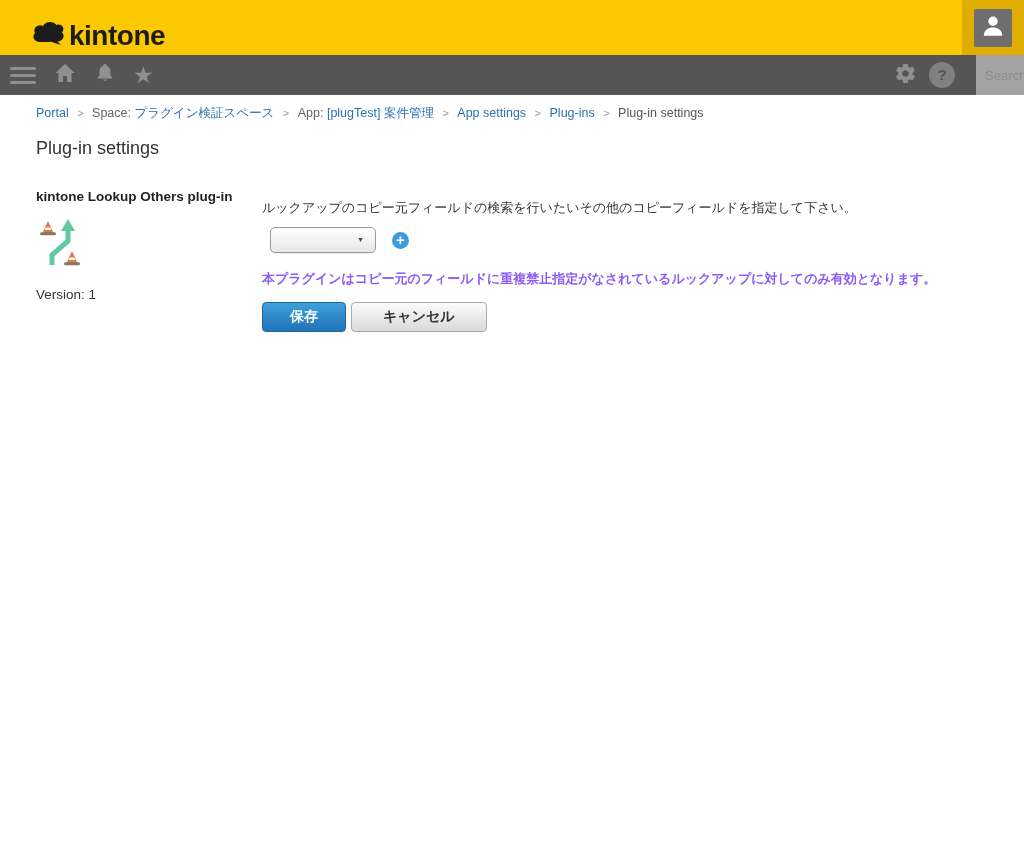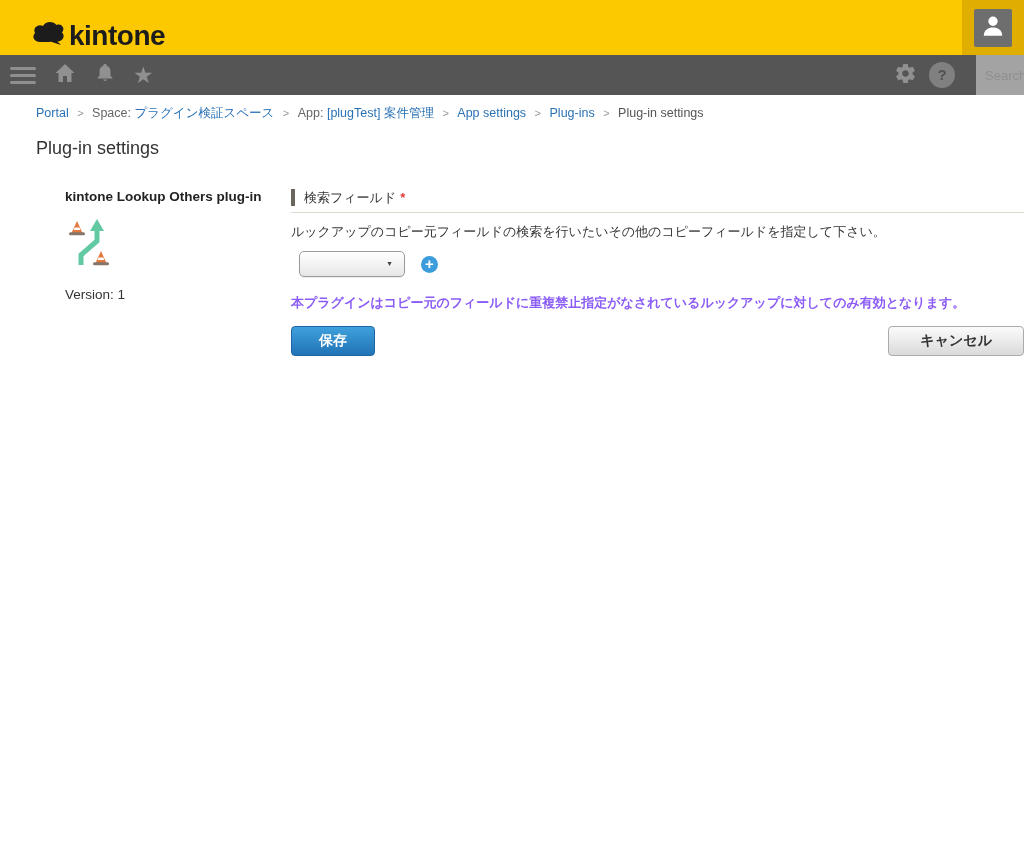--- a/index.html
+++ b/index.html
@@ -34,42 +34,42 @@
   .search-wrap input::placeholder { color:#8f8f8f; opacity:1; }
 
   
   .page { position:absolute; top:95px; left:0; right:0; bottom:0; background:#fff;padding-left:24px; }
   .breadcrumb { padding:10px 12px 0 12px; font-size:12.5px; color:#666; white-space:nowrap; }
   .breadcrumb a { color:#2a72b5; text-decoration:none; cursor:pointer; }
   .crumb-sep { color:#999; margin:0 5px; font-size:11px; }
   .crumb-current { color:#555; }
   .page-title { margin:16px 12px 0 12px; font-size:18px; font-weight:normal; color:#333; }
 
-  .content { display:flex; margin-top:30px; padding-left:12px;margin-left:29px; }
+  .content { display:flex; margin-top:30px; padding-left:12px; }
   .sidebar { width:226px; flex-shrink:0; }
   .plugin-name { font-size:13.5px; font-weight:bold; color:#222; }
   .plugin-icon { margin:13px 0 0 2px; }
   .version { margin-top:16px; font-size:13.5px; color:#333; }
 
   .main { flex:1; min-width:0; }
   .field-header-row { border-bottom:1px solid #ddd8d0; padding-bottom:6px; }
   .field-label-wrap { border-left:4px solid #6a665e; padding-left:9px; font-size:13px;
     color:#333; line-height:17px; }
   .required { color:#e23b3b; font-weight:bold; margin-left:4px; }
   .description { margin:10px 0 0 0; font-size:13px; color:#333; }
   .control-row { display:flex; align-items:center; margin:10px 0 0 8px; gap:16px; }
   .dropdown { position:relative; width:106px; height:26px; border:1px solid #9a9a9a; border-radius:5px;
     background:linear-gradient(#ffffff,#e7e7e7); box-shadow:0 1px 1px rgba(0,0,0,0.08);
     font-size:12px; line-height:24px; padding:0 22px 0 8px; color:#333; cursor:pointer; }
   .caret { position:absolute; right:9px; top:50%; transform:translateY(-52%) scale(0.65);
     color:#444; font-size:11px; }
   .plus-btn { width:17px; height:17px; border-radius:50%; background:#3b9ddb; color:#fff;
     font-size:15px; font-weight:bold; line-height:15px; text-align:center; cursor:pointer; }
   .warning { margin-top:17px; font-size:13px; font-weight:bold; color:#8b5cf6; }
-  .button-row { margin-top:14px; display:flex; gap:5px;justify-content:space-between; }
+  .button-row { margin-top:14px; display:flex; gap:5px; }
   .btn { height:30px; border-radius:4px; font-size:14px; font-weight:bold; cursor:pointer;
     font-family:"Liberation Sans","DejaVu Sans",sans-serif; }
   .btn-save { padding:0 27px; color:#fff; background:linear-gradient(#3fa0dc,#2173b6);
     border:1px solid #1c64a2; }
   .btn-cancel { padding:0 31px; color:#333; background:linear-gradient(#fbfbfb,#dadada);
     border:1px solid #ababab; }
 </style>
 </head>
 <body>
 
@@ -176,25 +176,20 @@
             <path d="M10 4 L15.5 16 L4.5 16 Z" fill="#e2793f"></path>
             <path d="M7.6 10.5 L12.4 10.5 L13.4 13 L6.6 13 Z" fill="#fff"></path>
             <rect x="2" y="15.2" width="16" height="3" rx="1.5" fill="#85756b"></rect>
           </g>
         </svg>
       </div>
       <div class="version">Version: 1</div>
     </div>
 
     <div class="main">
-      <div class="field-header-row">
-        <div class="field-label-wrap">
-          <span>検索フィールド</span><span class="required">*</span>
-        </div>
-      </div>
 
       <div class="description">ルックアップのコピー元フィールドの検索を行いたいその他のコピーフィールドを指定して下さい。</div>
 
       <div class="control-row">
         <div class="dropdown">
           <span></span>
           <span class="caret">▼</span>
         </div>
         <div class="plus-btn">
           <span>+</span>

